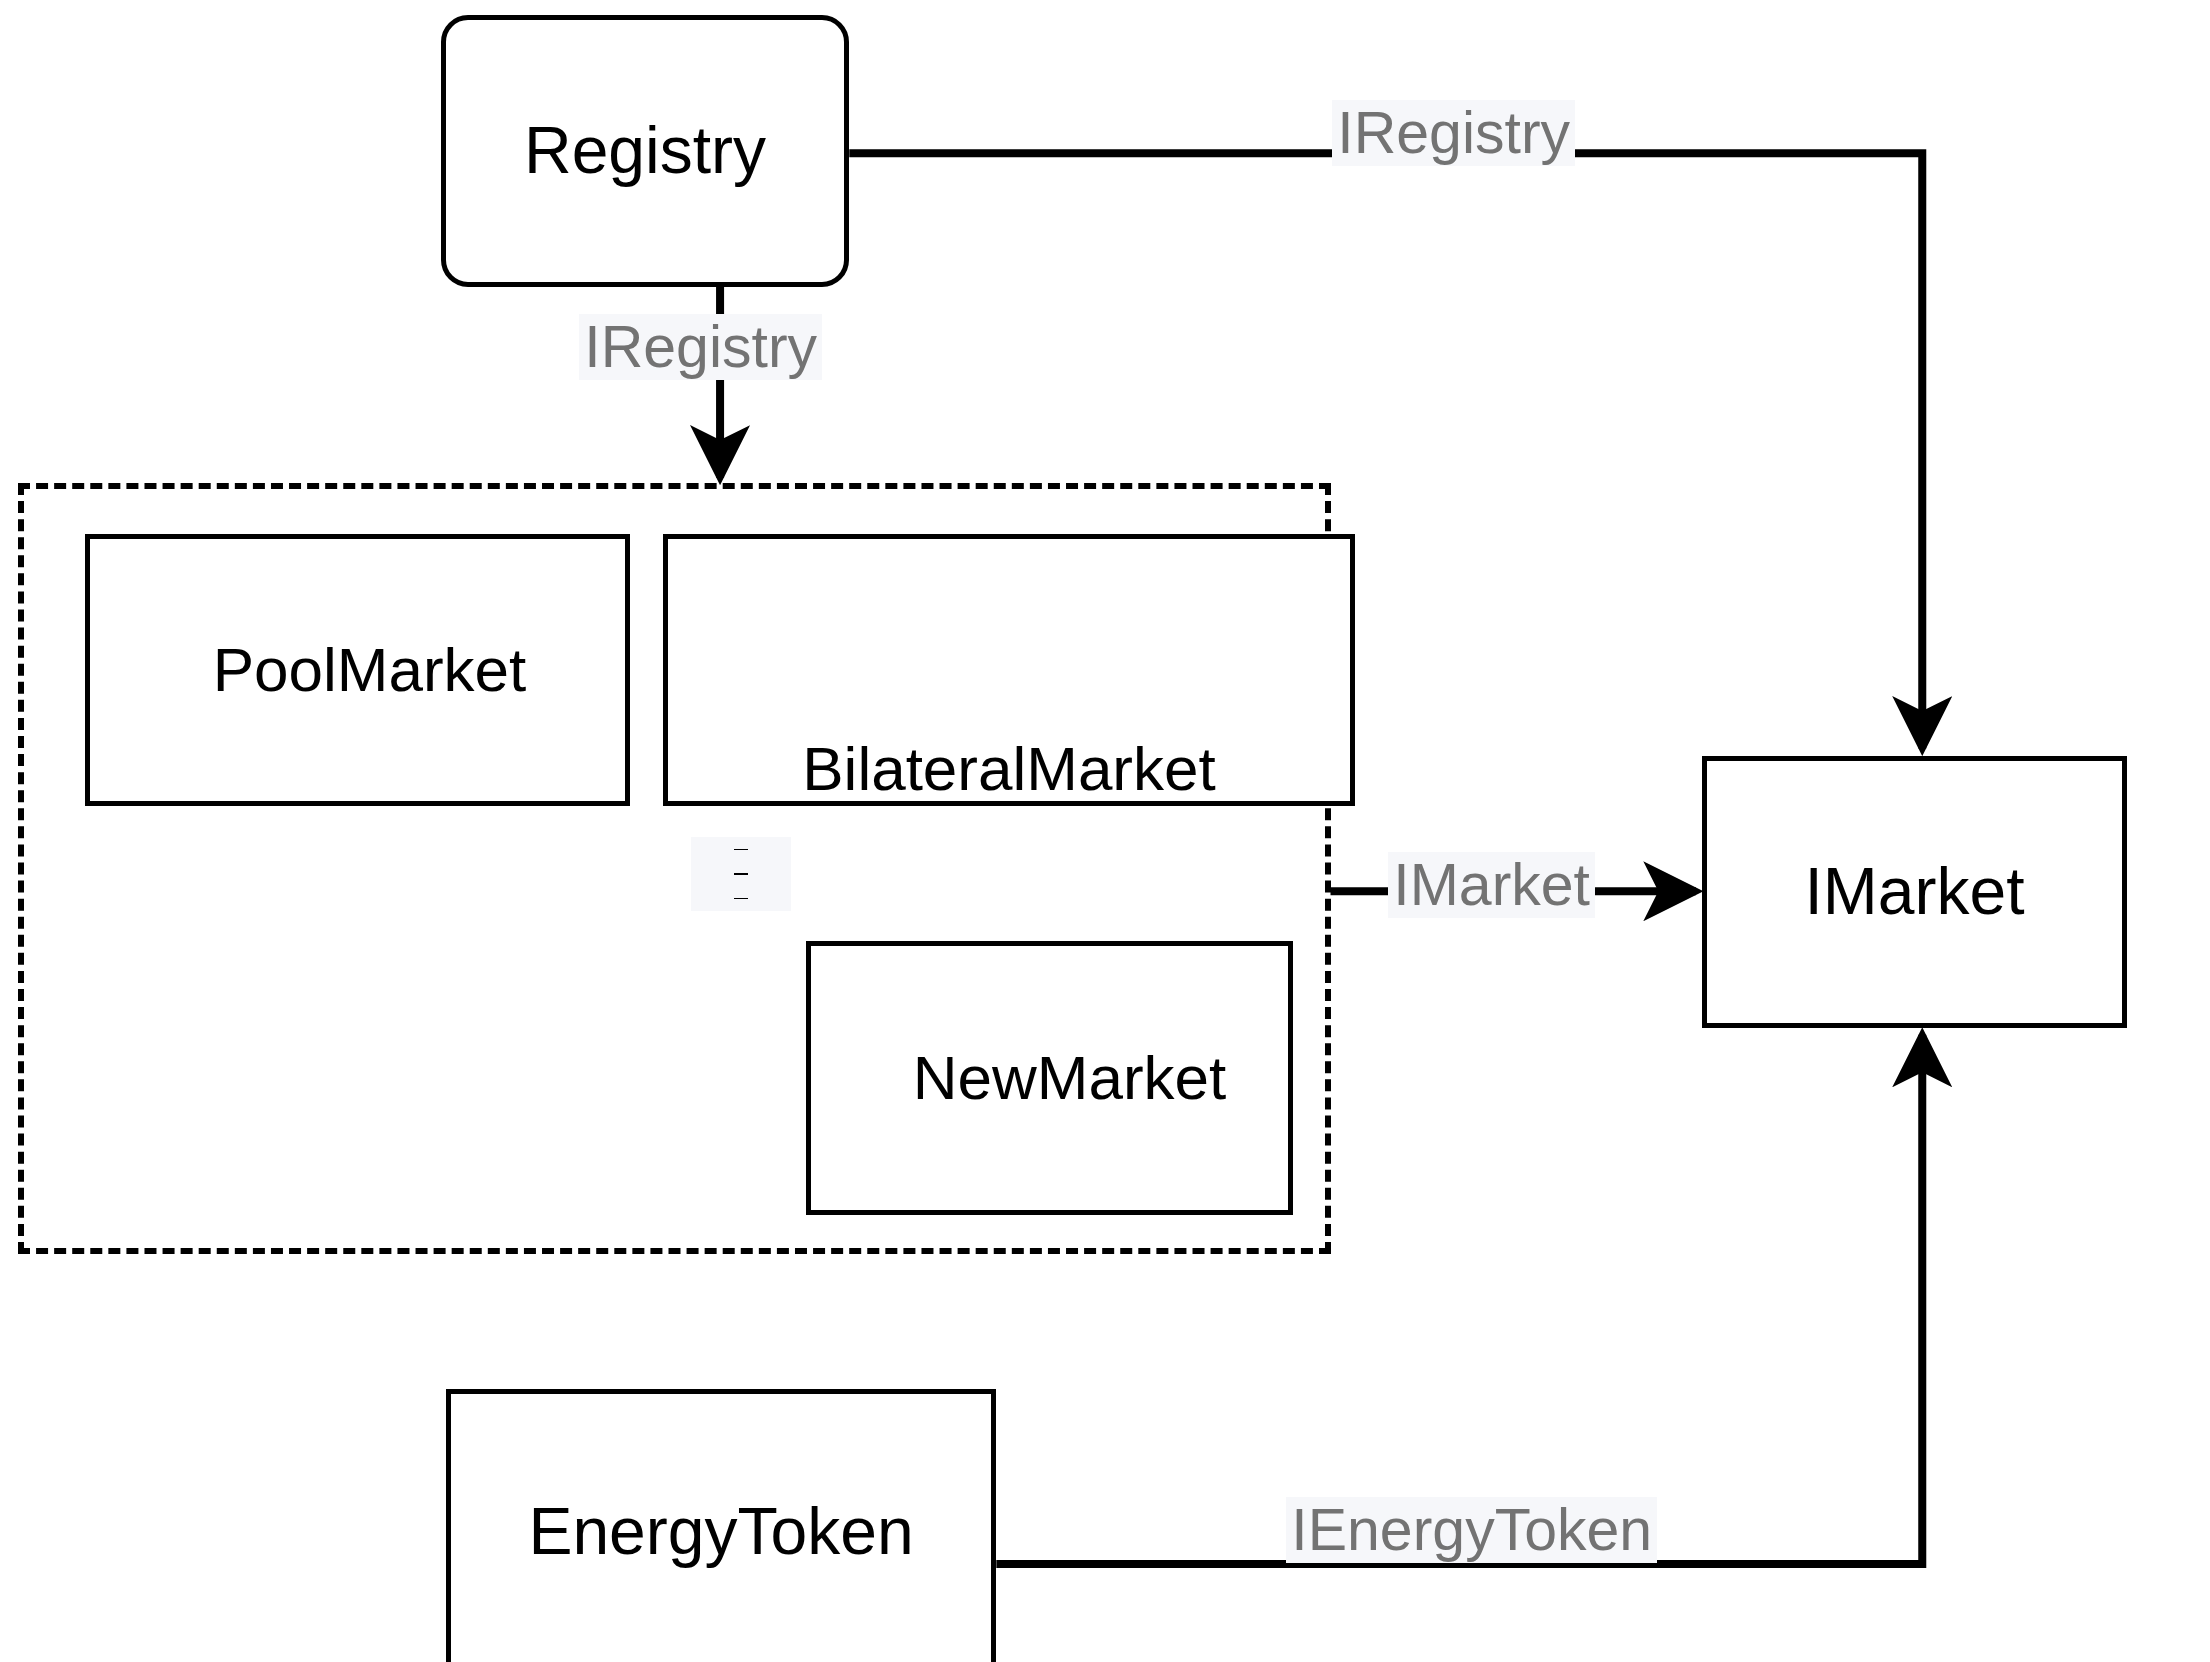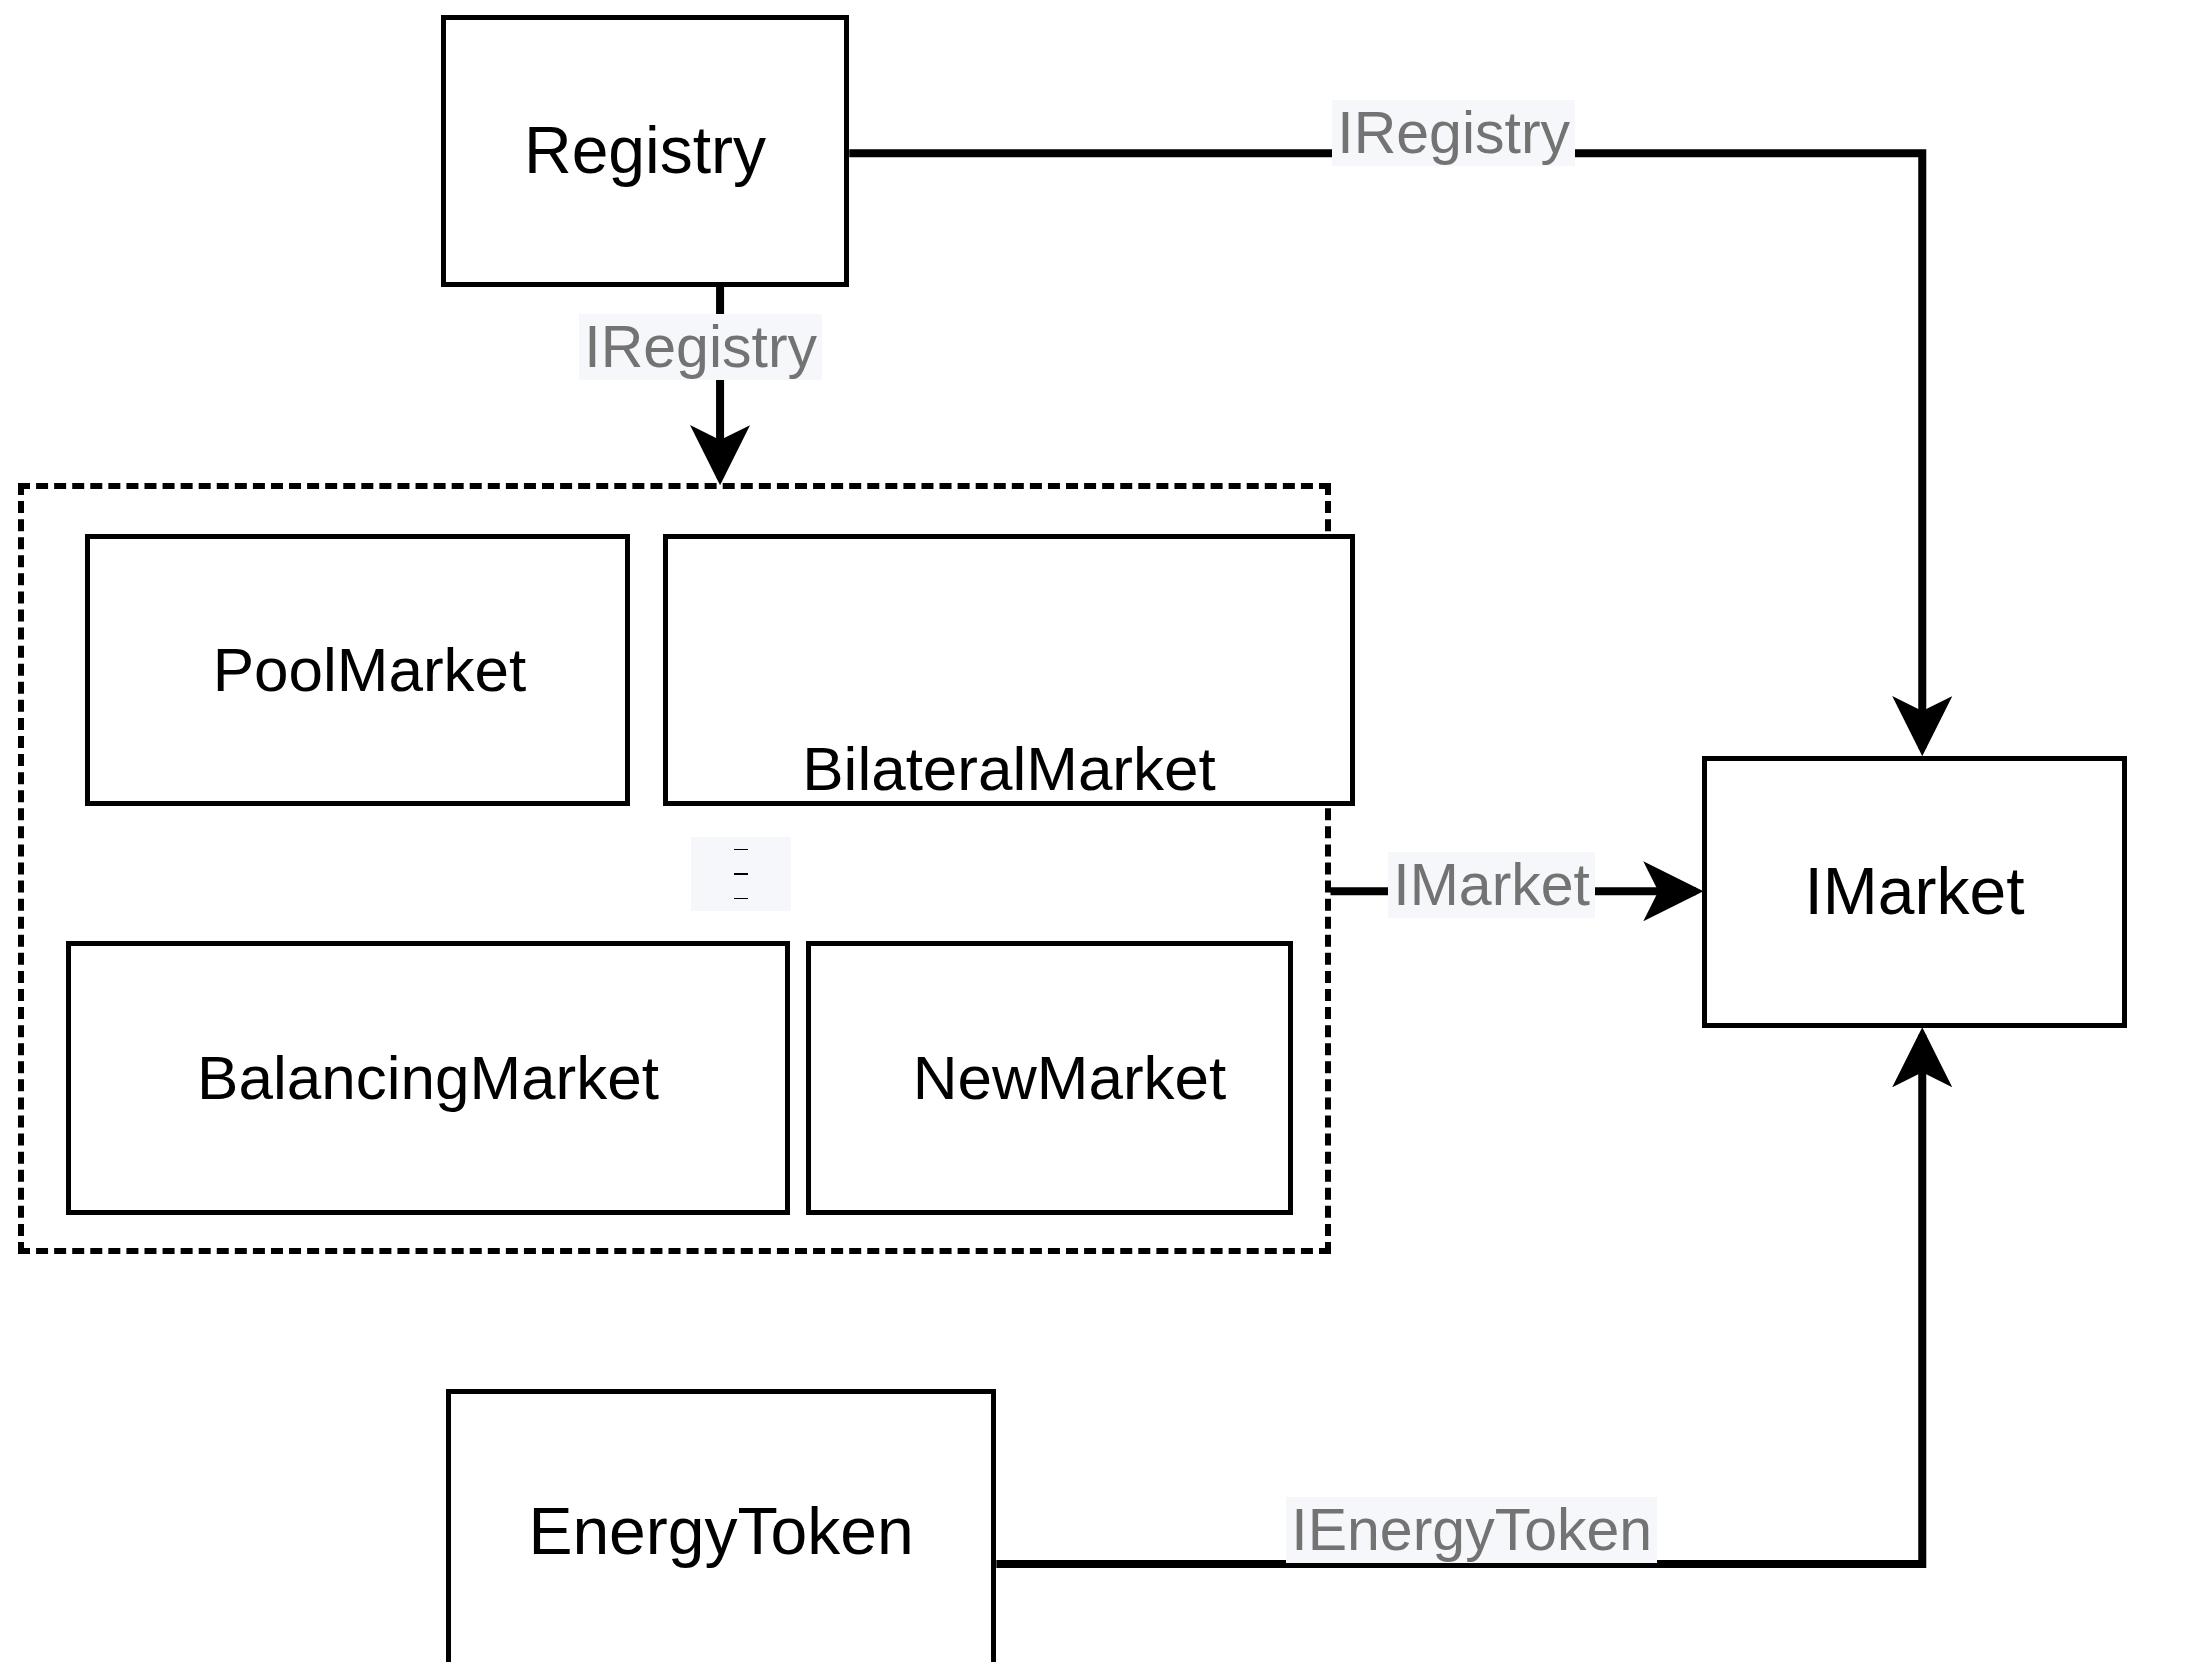--- a/index.html
+++ b/index.html
@@ -91,21 +91,21 @@
 
     <path d="M 953 172 L 2157 172 L 2157 840" fill="none" stroke="#000000" stroke-width="9" marker-end="url(#arrow-head)"></path>
 
     <path d="M 808 322 L 808 536" fill="none" stroke="#000000" stroke-width="9" marker-end="url(#arrow-head)"></path>
 
     <path d="M 1493 1000 L 1903 1000" fill="none" stroke="#000000" stroke-width="9" marker-end="url(#arrow-head)"></path>
 
     <path d="M 1118 1755 L 2157 1755 L 2157 1161" fill="none" stroke="#000000" stroke-width="9" marker-end="url(#arrow-head)"></path>
   </svg>
 
-  <div class="node" id="node-registry" style="left:441px; top:15px; width:408px; height:272px;">
+  <div class="node" id="node-registry" style="left:441px; top:15px; width:408px; height:272px;border-radius:27px;">
     <span class="node-label">Registry</span>
   </div>
 
   <div class="node" id="node-payment" style="left:1702px; top:756px; width:425px; height:272px;">
     <span class="node-label">IMarket</span>
   </div>
 
   <div class="node" id="node-energy-token" style="left:446px; top:1389px; width:550px; height:285px;">
     <span class="node-label">EnergyToken</span>
   </div>
@@ -113,23 +113,20 @@
   <div id="markets-group" style="left:18px; top:483px; width:1313px; height:771px;">
 
     <div class="node node-inner" id="node-pool-market" style="left:61px; top:45px; width:545px; height:272px;padding-left:24px;">
       <span class="node-label">PoolMarket</span>
     </div>
 
     <div class="node node-inner" id="node-bilateral-market" style="left:639px; top:45px; width:692px; height:272px;align-items:flex-end;">
       <span class="node-label">BilateralMarket</span>
     </div>
 
-    <div class="node node-inner" id="node-balancing-market" style="left:42px; top:452px; width:724px; height:274px;">
-      <span class="node-label">BalancingMarket</span>
-    </div>
 
     <div class="node node-inner" id="node-new-market" style="left:782px; top:452px; width:487px; height:274px;padding-left:40px;">
       <span class="node-label">NewMarket</span>
     </div>
 
     <div id="ellipsis-marker" style="left:667px; top:348px; width:100px; height:74px;">
       <span class="dot"></span>
       <span class="dot"></span>
       <span class="dot"></span>
     </div>

